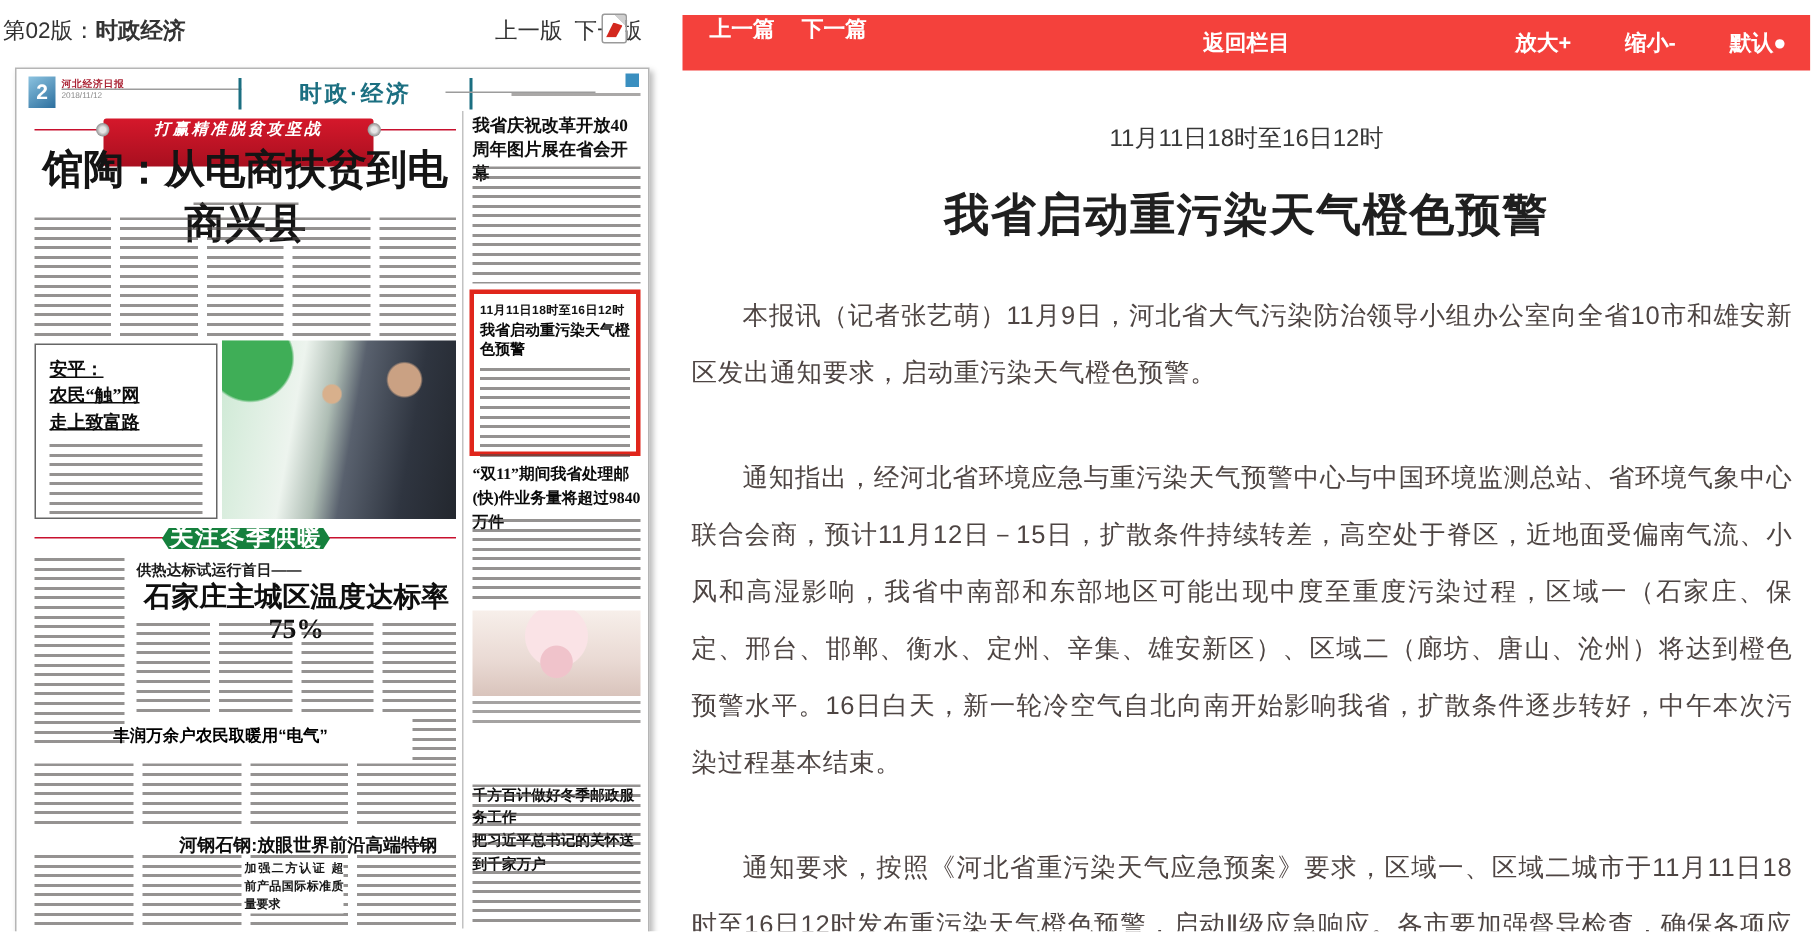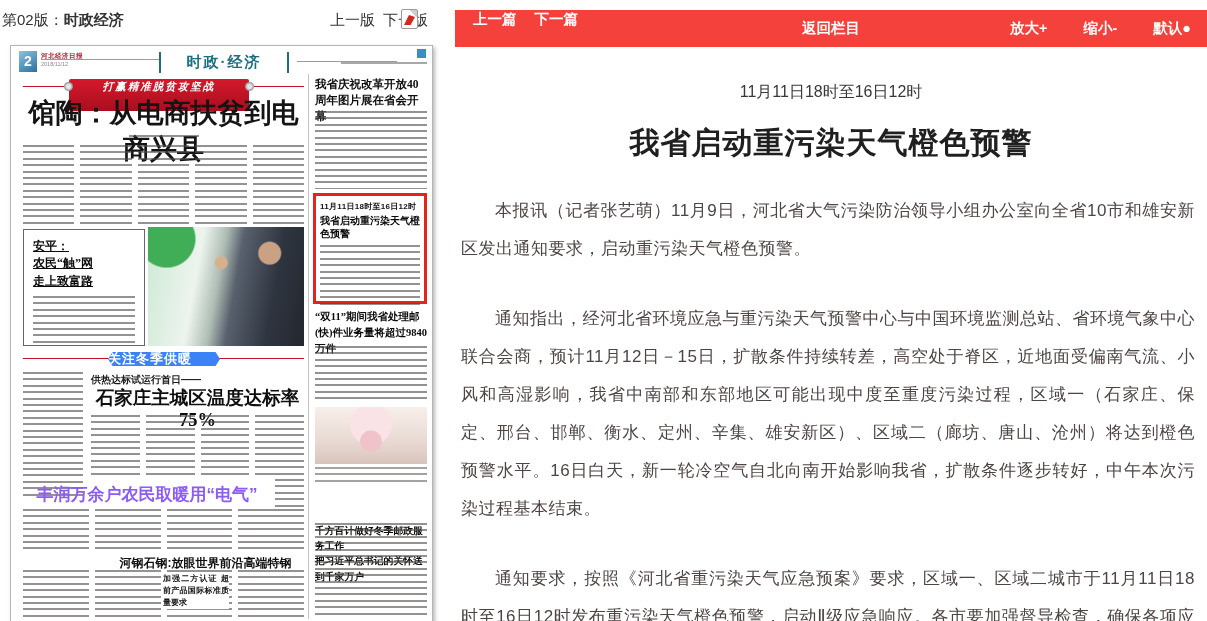--- a/index.html
+++ b/index.html
@@ -22,21 +22,21 @@
     border:1px solid #b5b5b5; box-shadow:2px 2px 4px rgba(0,0,0,.28); }
   .paper .abs { position:absolute; }
   .sim { background-image:repeating-linear-gradient(to bottom, rgba(78,74,72,.6) 0 2px, transparent 2px 6.4px); }
   .cols { position:absolute; display:flex; gap:6px; }
   .cols div { flex:1; }
   .logo2 { left:8px; top:5px; width:18px; height:21px; background:linear-gradient(145deg,#8cc3e0,#2c6f9e);
     color:#fff; font-weight:bold; font-size:14px; text-align:center; line-height:21px; }
   .mast-name { left:30px; top:6px; font-size:6.5px; font-weight:bold; color:#a23; letter-spacing:.5px; }
   .mast-date { left:30px; top:15px; font-size:5.5px; color:#888; }
   .mast-rule { left:30px; top:13px; width:120px; height:1px; background:#9c9c9c; }
-  .mast-section { left:148px; top:6px; width:130px; text-align:center; font-size:15px; font-weight:900;
+  .mast-section { left:148px; top:6px; width:156px; text-align:center; font-size:15px; font-weight:900;
     color:#1b6f81; letter-spacing:2px; border-left:2px solid #1b6f81; border-right:2px solid #1b6f81; padding:1px 0; }
   .mast-line-r { left:286px; top:15px; width:100px; height:1px; background:#9c9c9c; }
   .mast-nav-sim { left:330px; top:16px; width:86px; height:4px; opacity:.8; }
   .mast-icon { left:406px; top:3px; width:9px; height:9px; background:#3a8fc0; }
   .redline1 { left:12px; top:40px; width:281px; height:1px; background:#c8102e; }
   .ribbon1 { left:58px; top:33px; width:180px; height:32px; background:linear-gradient(#d5182b,#a80f1f);
     color:#fff; font-size:10.5px; font-weight:bold; font-style:italic; text-align:center; line-height:15px;
     letter-spacing:2px; border-radius:2px; }
   .ribbon1::before,.ribbon1::after { content:''; position:absolute; top:3px; width:9px; height:9px;
     background:radial-gradient(circle,#e6e6e6 30%,#8f8f8f 70%); border-radius:50%; }
@@ -47,29 +47,29 @@
   .anping-title { font-family:"Liberation Serif","DejaVu Serif",serif; font-size:12px; font-weight:900;
     color:#0c0c0c; line-height:1.45; cursor:pointer;text-decoration:underline; }
   .anping-sim { margin-top:6px; height:50px; }
   .photo1 { left:137px; top:181px; width:156px; height:119px;
     background:
       radial-gradient(circle at 12% 10%, #3fae57 0 16%, transparent 17%),
       radial-gradient(circle at 47% 30%, #d8b08c 0 5%, transparent 6%),
       radial-gradient(circle at 78% 22%, #caa183 0 7%, transparent 8%),
       linear-gradient(100deg,#cde9d4 0%,#edf4ee 32%,#aebdb4 45%,#59616e 55%,#2f3540 78%,#23272e 100%); }
   .redline2 { left:12px; top:312px; width:281px; height:1px; background:#c8102e; }
-  .ribbon2 { left:97px; top:306px; width:112px; height:14px; background:#3b82f6; color:#fff; font-weight:bold;
-    font-size:13px; line-height:14px; letter-spacing:1px;
+  .ribbon2 { left:97px; top:306px; width:112px; height:14px; background:#15803d; color:#fff; font-weight:bold;
+    font-size:16px; line-height:14px; text-align:center; letter-spacing:1px;
     clip-path:polygon(4% 0,96% 0,100% 50%,96% 100%,4% 100%,0 50%); }
   .simL { left:12px; top:326px; width:60px; height:128px; }
   .kicker-heat { left:80px; top:327px; font-size:10px; font-weight:bold; color:#1c1c1c; }
   .h-sjz { left:80px; top:339px; width:213px; text-align:center; font-size:18.5px; font-weight:900;
     font-family:"Liberation Serif","DejaVu Serif",serif; color:#0e0e0e; cursor:pointer; }
   .colsB { left:80px; top:369px; width:213px; height:62px; }
-  .h-fengrun { left:12px; top:437px; width:248px; text-align:center; font-size:17px; font-weight:900; color:#8b5cf6; cursor:pointer; }
+  .h-fengrun { left:12px; top:437px; width:248px; text-align:center; font-size:11px; font-weight:900; color:#000000; cursor:pointer; }
   .simR3 { left:264px; top:433px; width:29px; height:28px; }
   .colsC { left:12px; top:463px; width:281px; height:44px; }
   .h-hegang { left:96px; top:509px; width:197px; text-align:center; font-size:12px; font-weight:900; color:#0f0f0f; cursor:pointer; }
   .colsD { left:12px; top:524px; width:281px; height:50px; }
   .subhead-hegang { left:152px; top:527px; width:66px; font-size:8px; font-weight:bold; color:#151515;
     line-height:1.5; background:#fff; text-align:justify; }
   .vdiv { left:297px; top:28px; width:1px; height:545px; background:#c2c2c2; }
   .h-exhibit { left:304px; top:30px; width:113px; font-size:11.5px; font-weight:900; line-height:1.4;
     font-family:"Liberation Serif","DejaVu Serif",serif; color:#0f0f0f; cursor:pointer; }
   .simE { left:304px; top:65px; width:112px; height:78px; }

